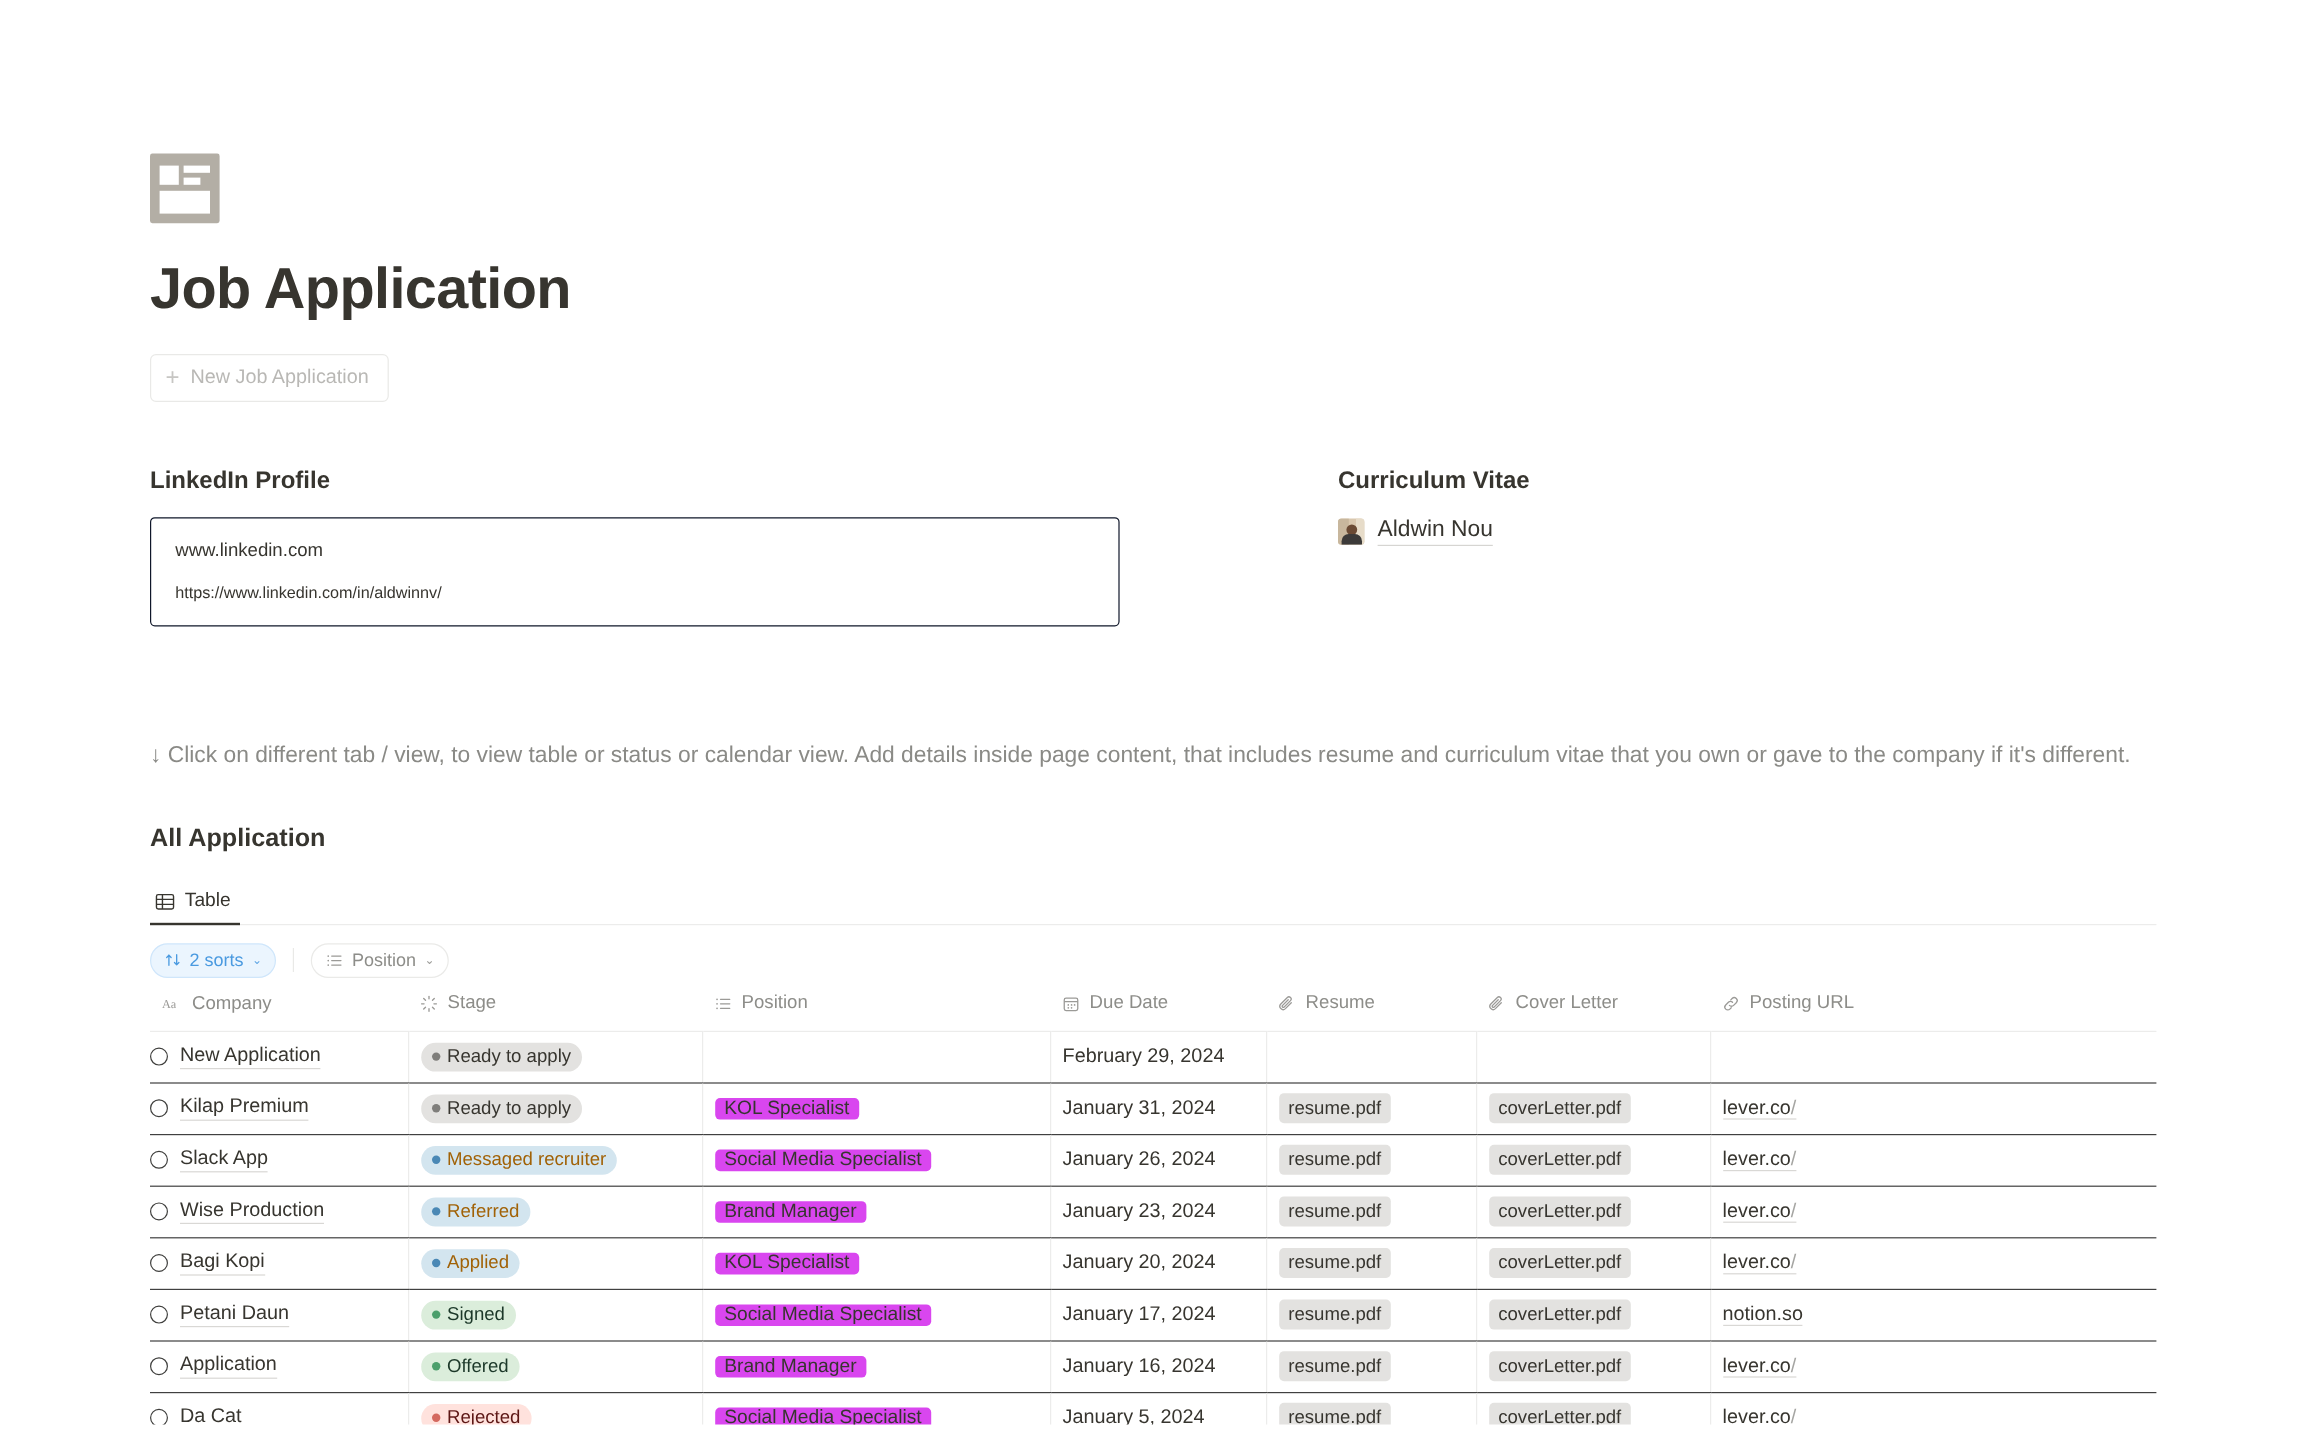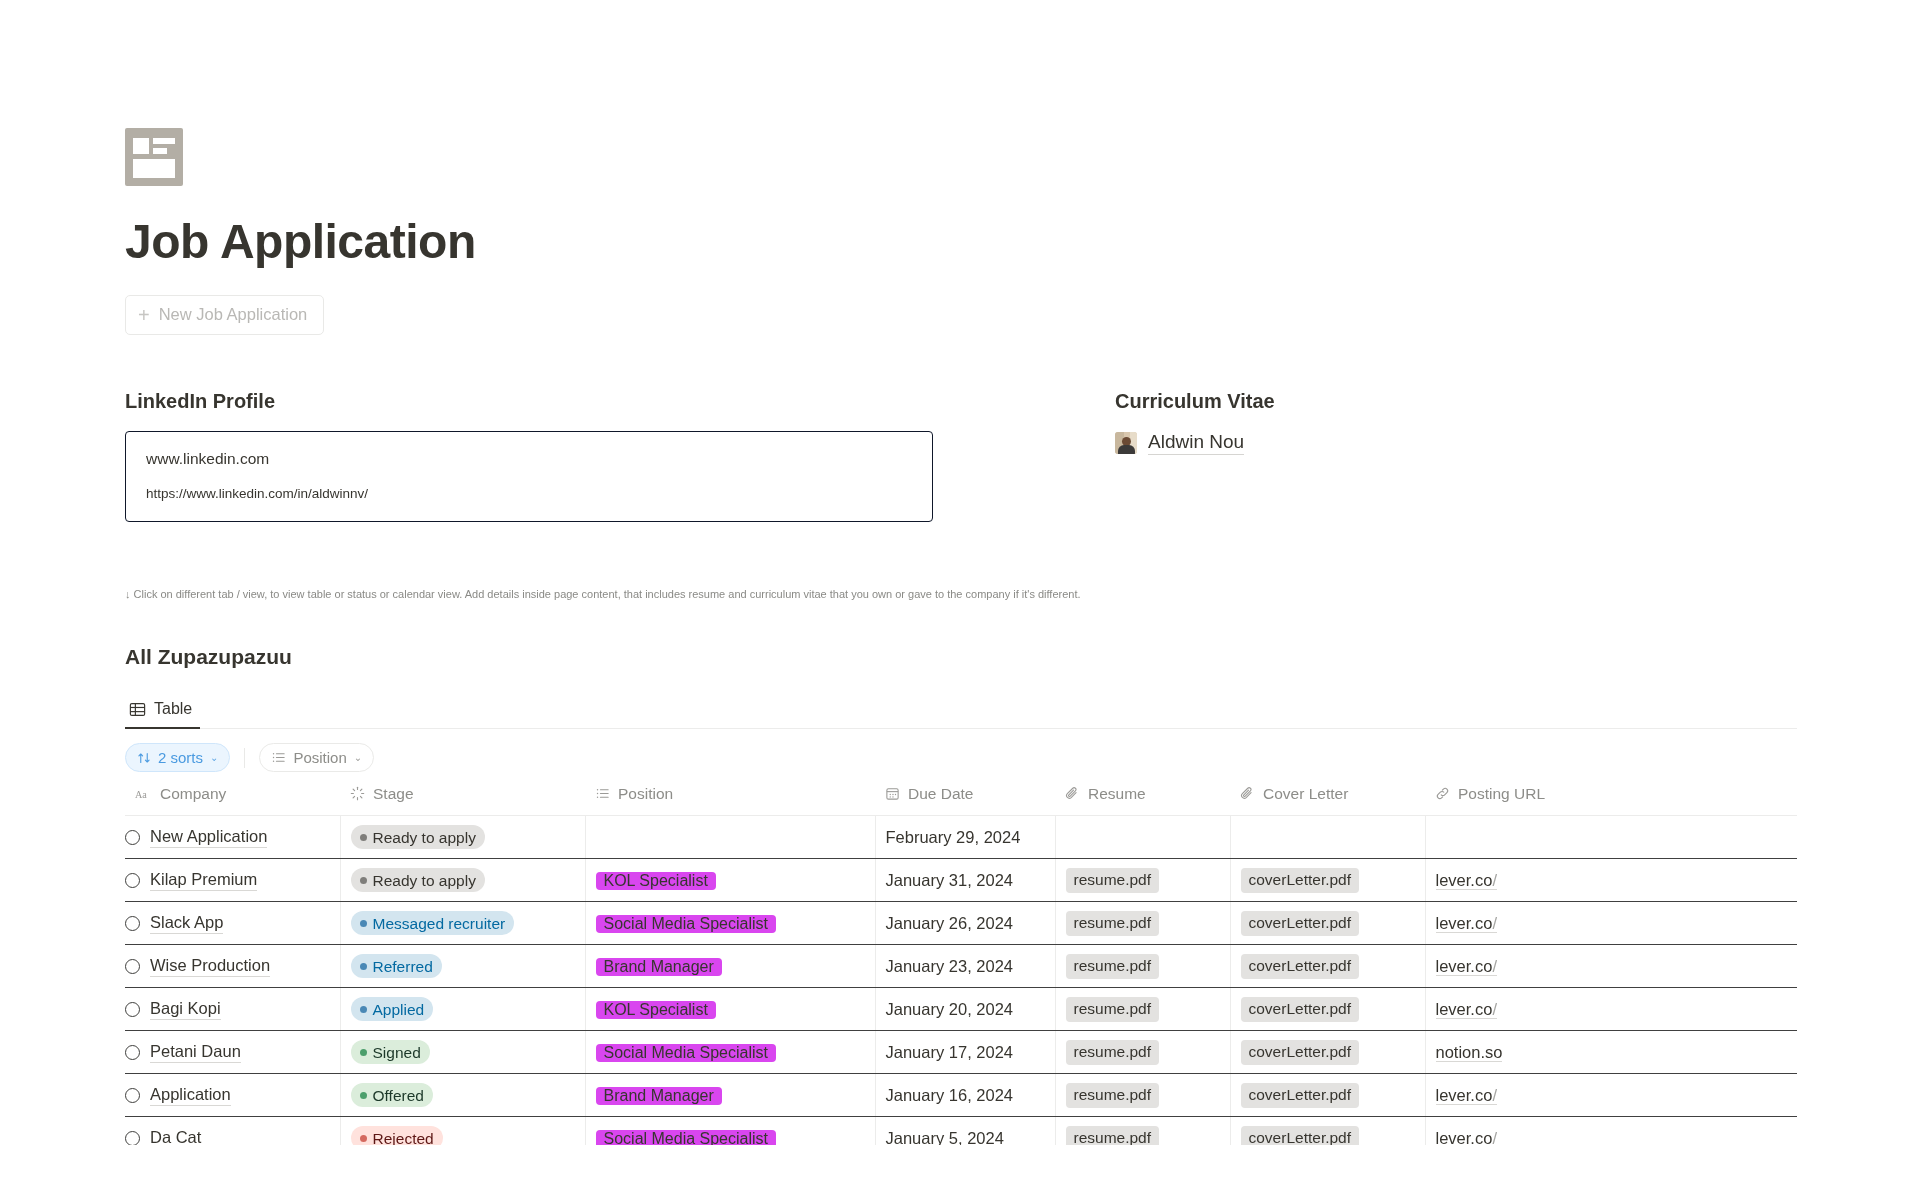--- a/index.html
+++ b/index.html
@@ -121,23 +121,23 @@
   .avatar .body { position:absolute; left:3px; bottom:0; width:17px; height:9px; border-radius:6px 6px 0 0; background:#3c3a39; }
   .cv-name {
     font-size: 19px;
     color: #37352f;
     border-bottom: 1px solid #d6d5d2;
     padding-bottom: 1px;
   }
 
   
   .note {
-    margin-top: 63px;
+    margin-top: 92px;
     width: 1660px;
-    font-size: 11px;
+    font-size: 19px;
     line-height: 1.65;
     color: #8a8a86;
   }
 
   
   .db-title {
     margin-top: 42px;
     font-size: 21px;
     font-weight: 700;
     color: #37352f;
@@ -248,21 +248,21 @@
     gap: 6px;
     height: 24px;
     padding: 0 9px;
     border-radius: 12px;
     font-size: 15.5px;
     line-height: 1;
   }
   .pill .dot { width: 7px; height: 7px; border-radius: 50%; }
   .pill.grey  { background: #e3e2e0; color: #37352f; }
   .pill.grey  .dot { background: #7f7e7b; }
-  .pill.blue  { background: #d3e5ef; color: #0369a1; }
+  .pill.blue  { background: #d3e5ef; color: #a16207; }
   .pill.blue  .dot { background: #4a88b5; }
   .pill.green { background: #dbeddb; color: #1c3829; }
   .pill.green .dot { background: #4c9f6c; }
   .pill.red   { background: #ffe2dd; color: #5d1715; }
   .pill.red   .dot { background: #d4695f; }
 
   .tagpill {
     display: inline-flex;
     align-items: center;
     height: 18px;
@@ -336,21 +336,21 @@
           <span class="cv-name">Aldwin Nou</span>
         </div>
       </div>
 
     </div>
 
     
     <div class="note">↓ Click on different tab / view, to view table or status or calendar view. Add details inside page content, that includes resume and curriculum vitae that you own or gave to the company if it's different.</div>
 
     
-    <div class="db-title">All Zupazupazuu</div>
+    <div class="db-title">All Application</div>
 
     <div class="tabbar">
       <div class="tab">
         <span class="th-ic">
           <svg width="17" height="17" viewBox="0 0 16 16" fill="none" stroke="#37352f" stroke-width="1.1">
             <rect x="1.3" y="2.4" width="13.4" height="11.2" rx="1.4"></rect>
             <line x1="1.3" y1="6.1" x2="14.7" y2="6.1"></line>
             <line x1="1.3" y1="10" x2="14.7" y2="10"></line>
             <line x1="6" y1="2.4" x2="6" y2="13.6"></line>
           </svg>

